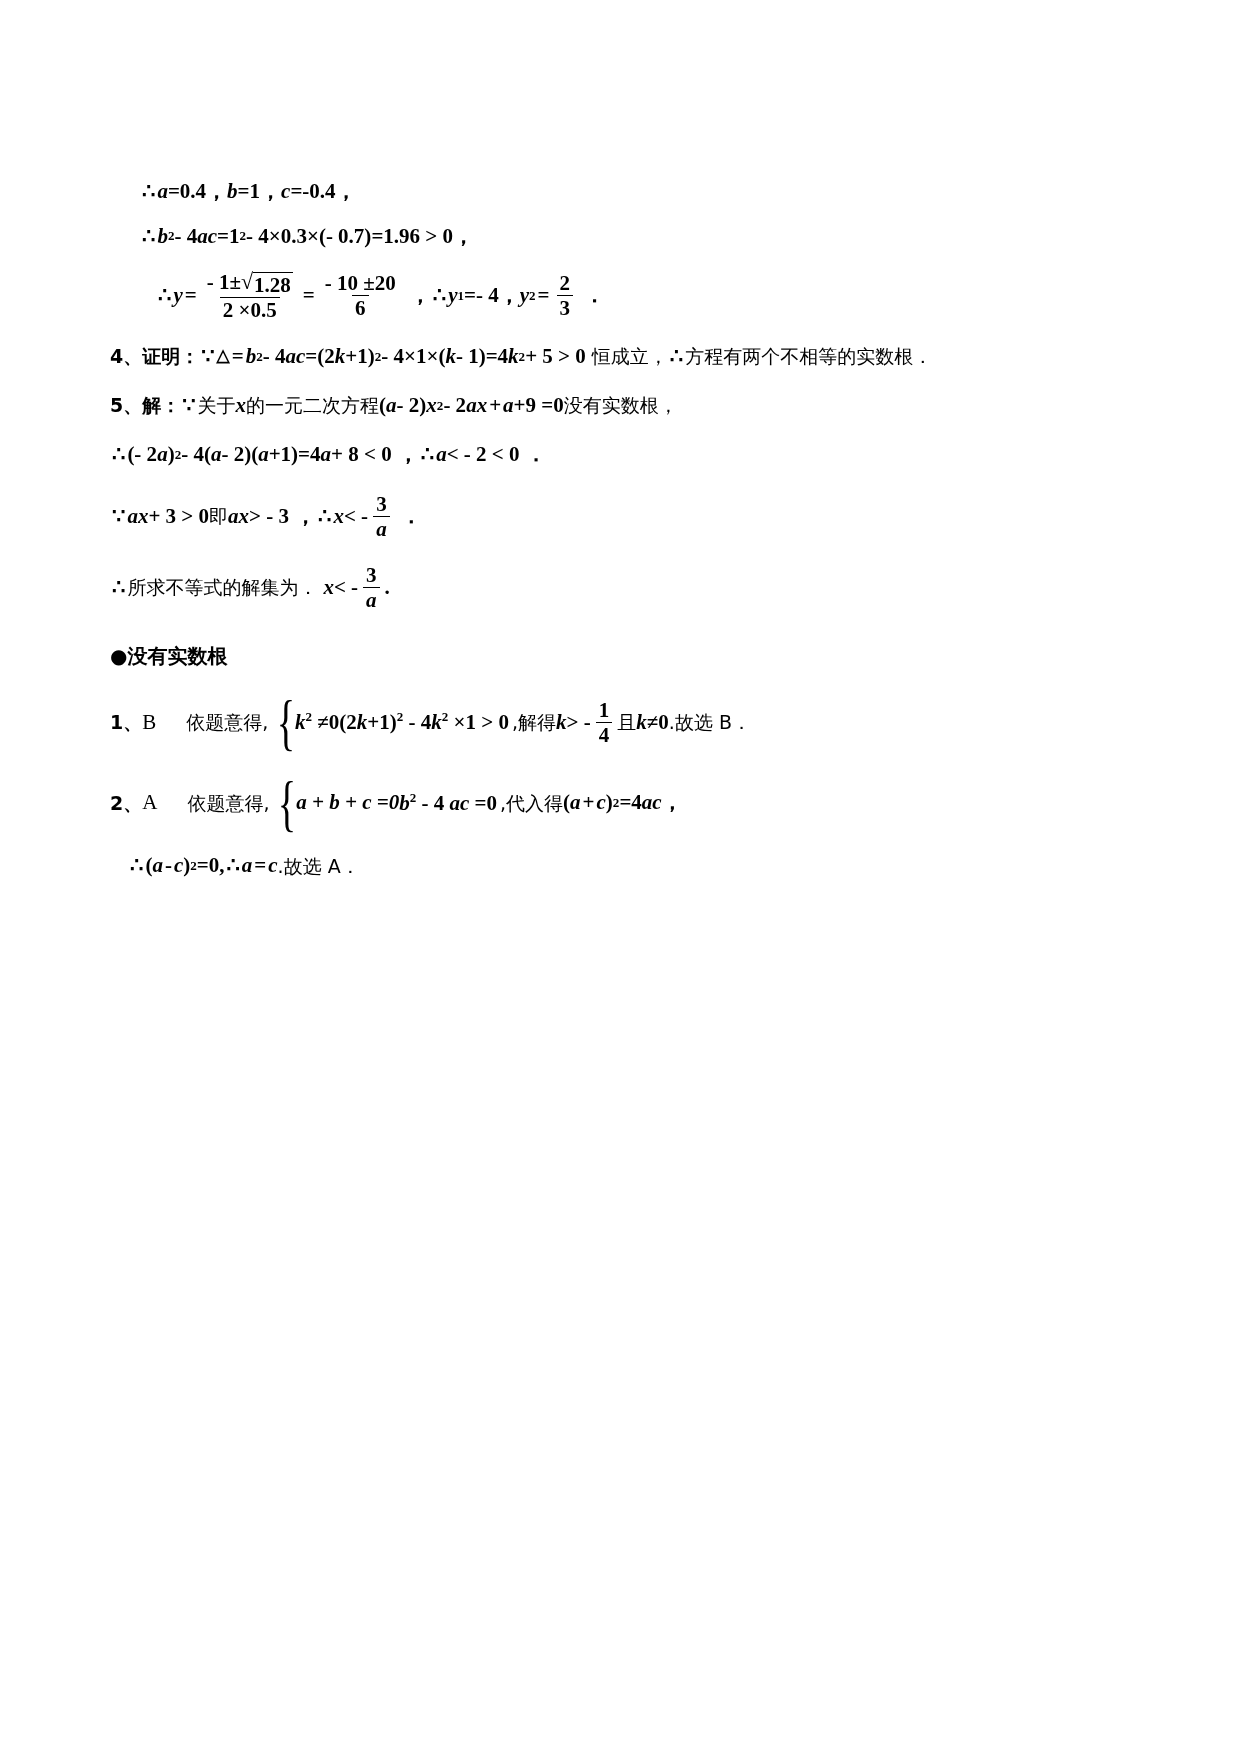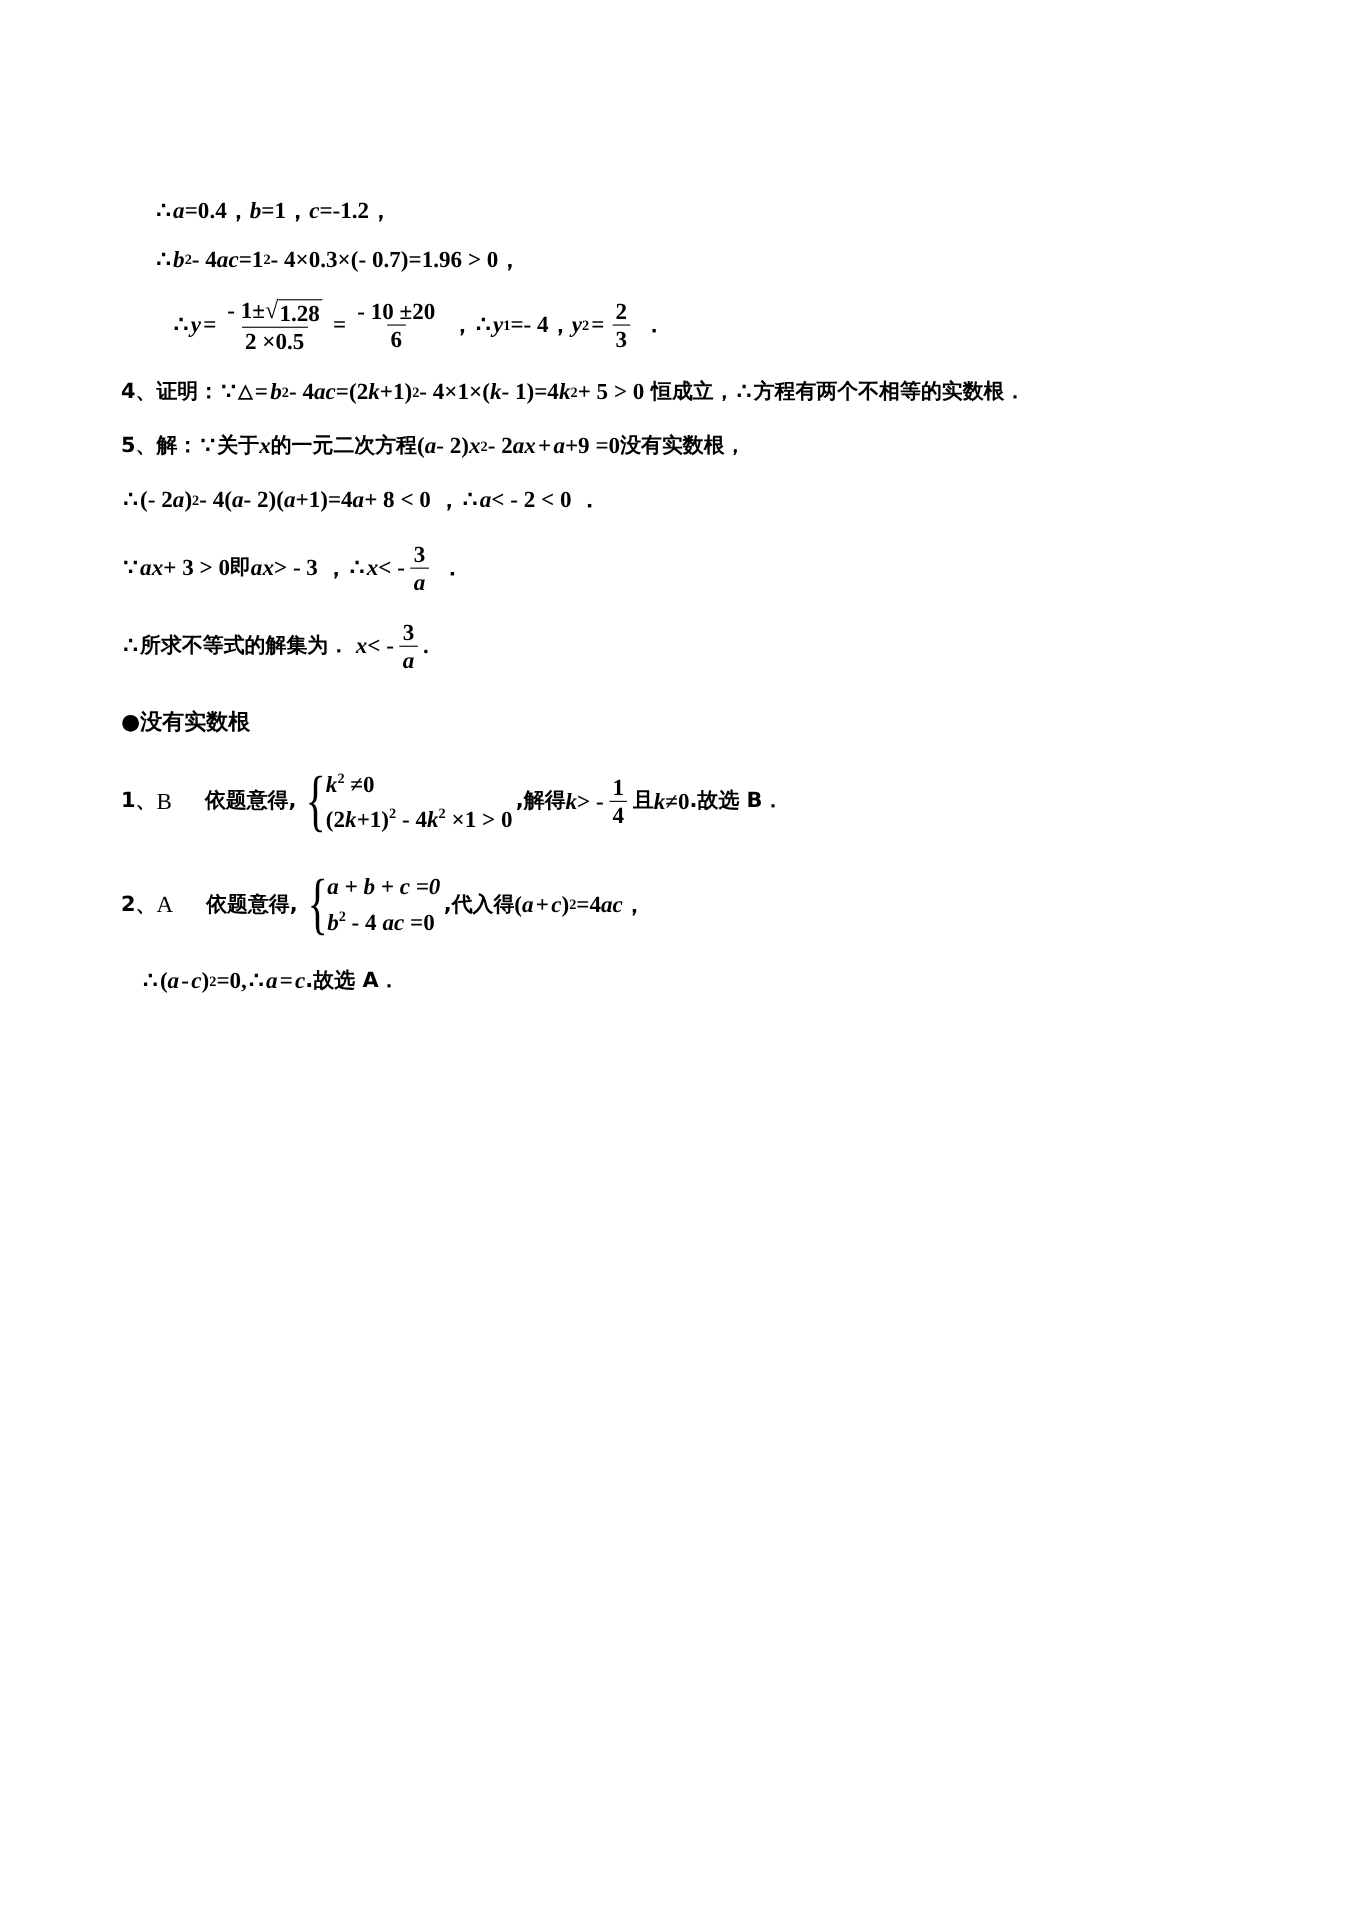--- a/index.html
+++ b/index.html
@@ -18,21 +18,21 @@
   .line { display:flex; align-items:center; flex-wrap:nowrap;
           font-size:21px; line-height:1.1; white-space:nowrap; }
   .indent-1 { padding-left:30px; }
   .gap-sm { display:inline-block; width:6px; }
   .gap-lg { display:inline-block; width:30px; }
 
   
   .mi { font-family:"Liberation Serif", serif; font-style:italic; font-weight:bold; }
   .mn { font-family:"Liberation Serif", serif; font-style:normal; font-weight:bold; }
   .op { font-family:"Liberation Serif", serif; font-weight:bold; padding:0 2px; }
-  .cn { font-family:"DejaVu Sans", sans-serif; font-weight:bold; font-size:19px; }
+  .cn { font-family:"DejaVu Sans", sans-serif; font-weight:normal; font-size:19px; }
   .cnlab { font-family:"DejaVu Sans", sans-serif; font-weight:bold; font-size:19px; }
   sup.e { font-size:0.62em; vertical-align:super; font-weight:bold; font-style:normal;
           font-family:"Liberation Serif", serif; }
   sub.e { font-size:0.62em; vertical-align:sub; font-weight:bold; font-style:normal;
           font-family:"Liberation Serif", serif; }
 
   
   .frac { display:inline-flex; flex-direction:column; align-items:center;
           vertical-align:middle; margin:0 5px; line-height:1.05; }
   .frac .num { padding:0 3px 1px 3px; }
@@ -41,41 +41,41 @@
   
   .rad { display:inline-flex; align-items:flex-start; }
   .rad .sign { font-size:1.05em; font-weight:bold; }
   .rad .body { border-top:1.6px solid #000; padding:1px 2px 0 1px; margin-top:2px; }
 
   
   .sys { display:inline-flex; align-items:center; margin:0 3px; }
   .sys .brace { font-size:62px; font-weight:300; line-height:0.82;
                 font-family:"Liberation Serif", serif; transform:scaleX(0.62);
                 margin-right:-6px; }
-  .sys .rows { display:flex; flex-direction:column; justify-content:space-between; }
+  .sys .rows { display:flex; flex-direction:row; justify-content:space-between; }
   .sys .rows .r { white-space:nowrap; padding:4px 0; font-size:21px; }
 
   .heading { font-family:"DejaVu Sans", sans-serif; font-weight:bold; font-size:20px; }
 </style>
 </head>
 <body>
 
 <div class="page">
 <div class="content">
 
   <div class="line indent-1" style="margin-bottom:22px;">
     <span class="op">∴</span>
     <span class="mi">a</span>
     <span class="mn">=0.4</span>
     <span class="mn">，</span>
     <span class="mi">b</span>
     <span class="mn">=1</span>
     <span class="mn">，</span>
     <span class="mi">c</span>
-    <span class="mn">=-1.2</span>
+    <span class="mn">=-0.4</span>
     <span class="mn">，</span>
   </div>
 
   <div class="line indent-1" style="margin-bottom:22px;">
     <span class="op">∴</span>
     <span class="mi">b</span>
         <sup class="e">2</sup>
     <span class="mn">- 4</span>
     <span class="mi">ac</span>
     <span class="mn">=1</span>

